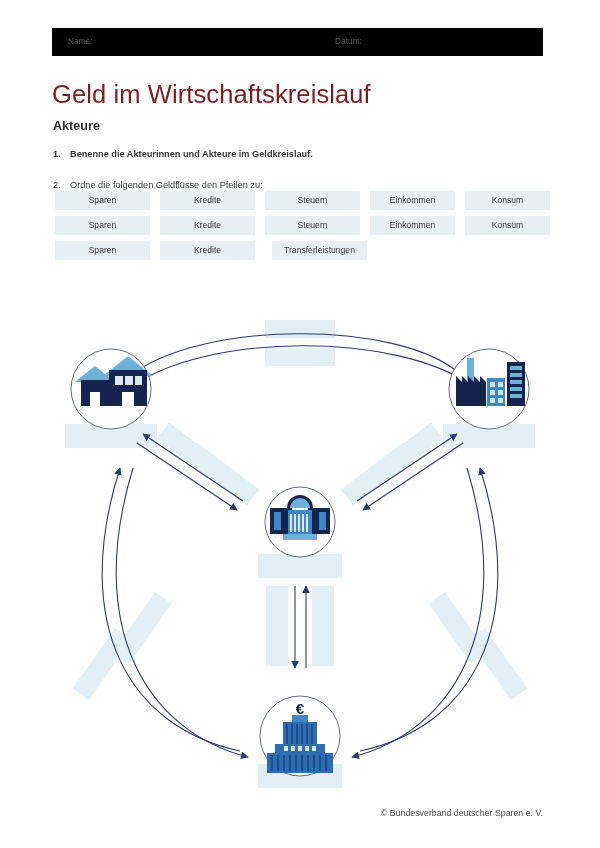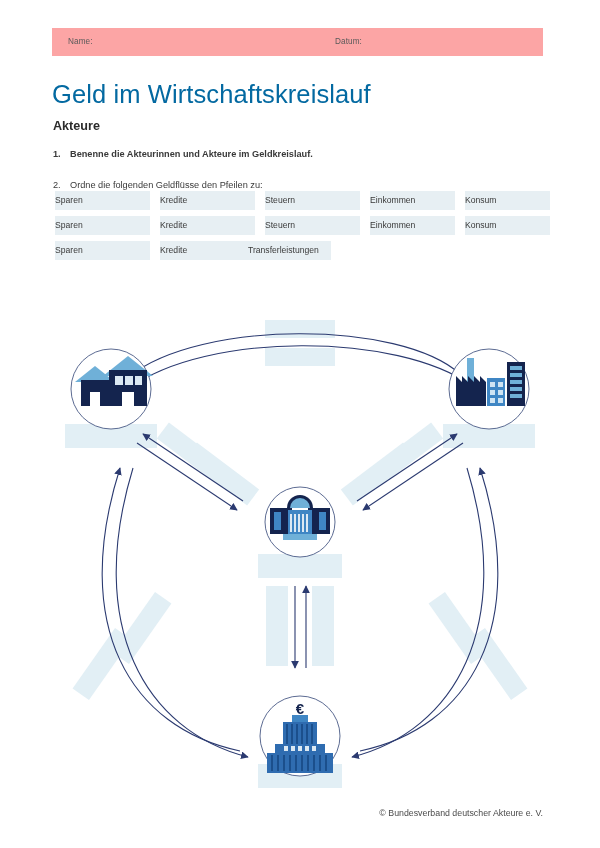--- a/index.html
+++ b/index.html
@@ -16,39 +16,39 @@
     overflow: hidden;
   }
 
   
   .namebar {
     position: absolute;
     left: 52px;
     top: 28px;
     width: 491px;
     height: 28px;
-    background: #fca5a5;
+    background: #000000;
   }
   .namebar .nb-label {
     position: absolute;
     top: 9px;
     font-size: 8.2px;
     color: #5a5a5a;
     letter-spacing: .1px;
   }
   .nb-name { left: 16px; }
   .nb-date { left: 283px; }
 
   
   .title {
     position: absolute;
     left: 52px;
     top: 80px;
     font-size: 25.5px;
-    color: #0369a1;
+    color: #7f1d1d;
     font-weight: 400;
     letter-spacing: .1px;
     white-space: nowrap;
   }
   .subtitle {
     position: absolute;
     left: 53px;
     top: 119px;
     font-size: 12.6px;
     font-weight: bold;
@@ -79,21 +79,21 @@
     position: relative;
     height: 25px;
   }
   .chip {
     position: absolute;
     height: 19px;
     line-height: 19px;
     background: #e7eff3;
     font-size: 8.6px;
     color: #3a3a3a;
-    text-align: left;
+    text-align: center;
     top: 0;
     white-space: nowrap;
   }
 
   
   .diagram {
     position: absolute;
     left: 0;
     top: 296px;
     width: 600px;
@@ -140,21 +140,21 @@
   <div class="chip-row">
     <div class="chip" style="left:0px;width:95px;">Sparen</div>
     <div class="chip" style="left:105px;width:95px;">Kredite</div>
     <div class="chip" style="left:210px;width:95px;">Steuern</div>
     <div class="chip" style="left:315px;width:85px;">Einkommen</div>
     <div class="chip" style="left:410px;width:85px;">Konsum</div>
   </div>
   <div class="chip-row">
     <div class="chip" style="left:0px;width:95px;">Sparen</div>
     <div class="chip" style="left:105px;width:95px;">Kredite</div>
-    <div class="chip" style="left:193px;width:83px;">Transferleistungen</div>
+    <div class="chip" style="left:217px;width:95px;">Transferleistungen</div>
   </div>
 </div>
 
 <div class="diagram">
 <svg width="600" height="510" viewBox="0 0 600 510" xmlns="http://www.w3.org/2000/svg">
   <defs>
     <marker id="ah" viewBox="0 0 10 10" refX="9" refY="5" markerWidth="7" markerHeight="7" orient="auto-start-reverse">
       <path d="M 0 0 L 10 5 L 0 10 z" fill="#2b3a70"></path>
     </marker>
   </defs>
@@ -306,13 +306,13 @@
       <rect x="301" y="459" width="2" height="16" fill="#1b4f8c"></rect>
       <rect x="307" y="459" width="2" height="16" fill="#1b4f8c"></rect>
       <rect x="313" y="459" width="2" height="16" fill="#1b4f8c"></rect>
       <rect x="319" y="459" width="2" height="16" fill="#1b4f8c"></rect>
       <rect x="325" y="459" width="2" height="16" fill="#1b4f8c"></rect>
     </g>
   </g>
 </svg>
 </div>
 
-<div class="footer">© Bundesverband deutscher Akteure e. V.</div>
+<div class="footer">© Bundesverband deutscher Sparen e. V.</div>
 
 </body></html>

